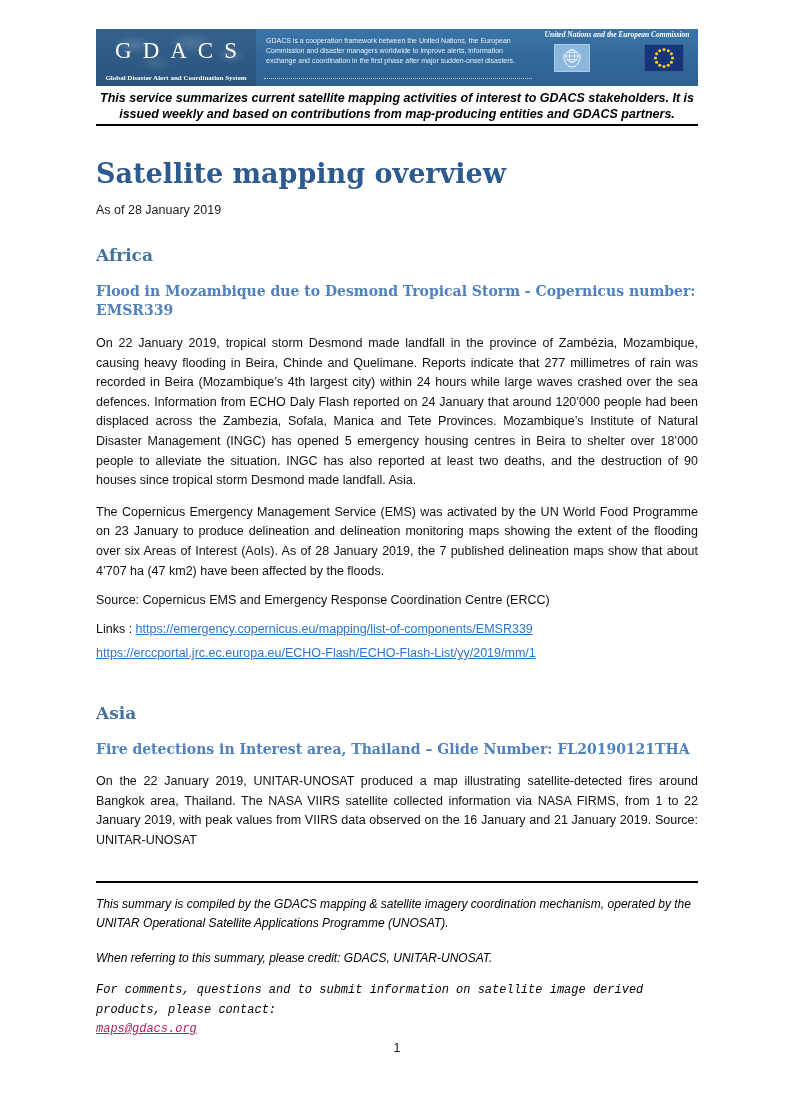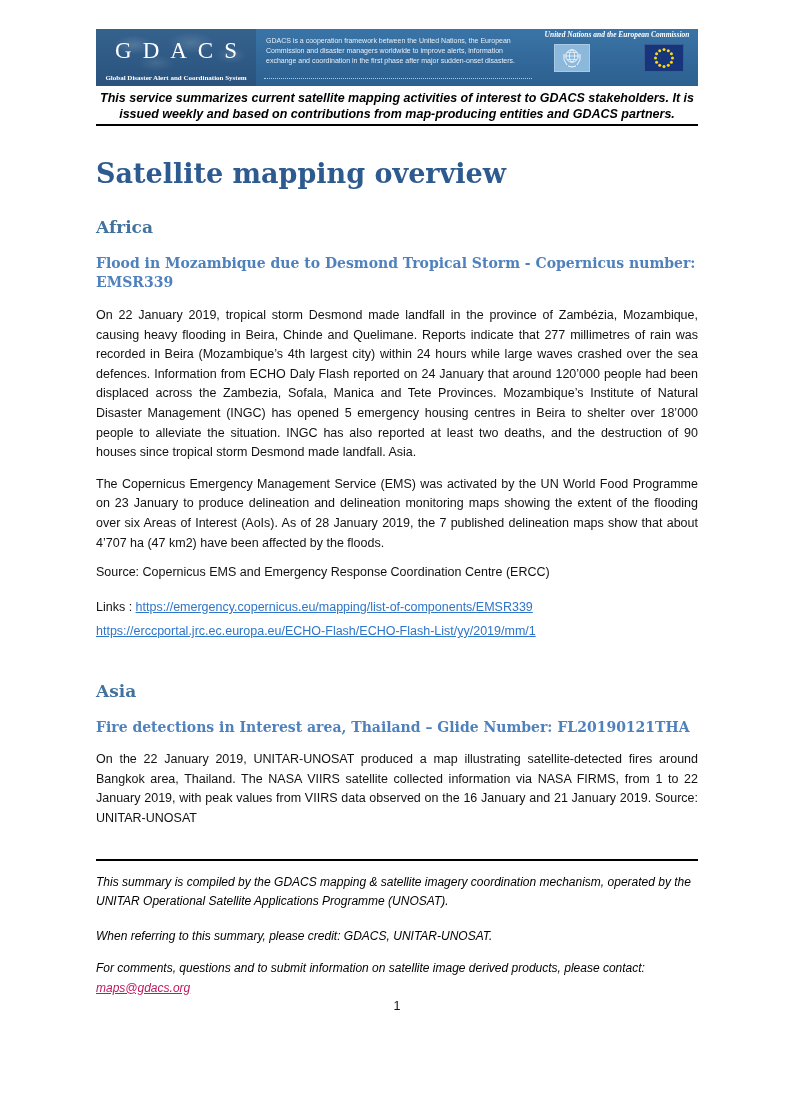--- a/index.html
+++ b/index.html
@@ -119,39 +119,39 @@
     margin: 0 96px;
     font-size: 12.5px; line-height: 19.6px;
     text-align: justify;
     color: #111111;
   }
   .p1 { margin-top: 14px; }
   .p2 { margin-top: 12px; }
   .p3 { margin-top: 13px; }
   .line { margin: 0 96px; font-size: 12.5px; line-height: 16px; color: #111111; }
   .src { margin-top: 11px; }
-  .lnkline { margin-top: 19px; }
+  .lnkline { margin-top: 13px; }
   .lnk2line { margin-top: 8px; }
   a.doc-link, .doc-link {
     color: #2e75c9;
     text-decoration: underline;
     cursor: pointer;
   }
 
   
   .footer-rule { margin: 30px 96px 0; border: none; border-top: 2px solid #000000; }
   .foot {
     margin: 0 96px;
     font-style: italic;
     font-size: 12px; line-height: 19.5px;
     color: #000000;
   }
   .f1 { margin-top: 12px; }
   .f2 { margin-top: 15px; }
-  .f3 { margin-top: 13px; }
+  .f3 { margin-top: 13px; font-family: Liberation Mono, monospace; }
   .email-link {
     color: #be185d;
     font-style: italic;
     text-decoration: underline;
     cursor: pointer;
   }
   .pagenum {
     margin-top: 0px;
     text-align: center;
     font-size: 12.5px; line-height: 17px;
@@ -206,20 +206,21 @@
           </svg>
         </span>
       </div>
     </div>
   </div>
 
   <div class="intro">This service summarizes current satellite mapping activities of interest to GDACS stakeholders. It is issued weekly and based on contributions from map-producing entities and GDACS partners.</div>
   <hr class="rule">
 
   <div class="title">Satellite mapping overview</div>
+  <div class="dateline">As of 28 January 2019</div>
 
   <div class="h-section h-africa">Africa</div>
   <div class="h-sub h-mozambique">Flood in Mozambique due to Desmond Tropical Storm - Copernicus number: EMSR339</div>
   <p class="para p1">On 22 January 2019, tropical storm Desmond made landfall in the province of Zambézia, Mozambique, causing heavy flooding in Beira, Chinde and Quelimane. Reports indicate that 277 millimetres of rain was recorded in Beira (Mozambique’s 4th largest city) within 24 hours while large waves crashed over the sea defences. Information from ECHO Daly Flash reported on 24 January that around 120’000 people had been displaced across the Zambezia, Sofala, Manica and Tete Provinces. Mozambique’s Institute of Natural Disaster Management (INGC) has opened 5 emergency housing centres in Beira to shelter over 18’000 people to alleviate the situation. INGC has also reported at least two deaths, and the destruction of 90 houses since tropical storm Desmond made landfall. Asia.</p>
   <p class="para p2">The Copernicus Emergency Management Service (EMS) was activated by the UN World Food Programme on 23 January to produce delineation and delineation monitoring maps showing the extent of the flooding over six Areas of Interest (AoIs). As of 28 January 2019, the 7 published delineation maps show that about 4’707 ha (47 km2) have been affected by the floods.</p>
   <div class="line src">Source: Copernicus EMS and Emergency Response Coordination Centre (ERCC)</div>
   <div class="line lnkline">
     <span>Links : </span><a class="doc-link">https://emergency.copernicus.eu/mapping/list-of-components/EMSR339</a>
   </div>
   <div class="line lnk2line">

